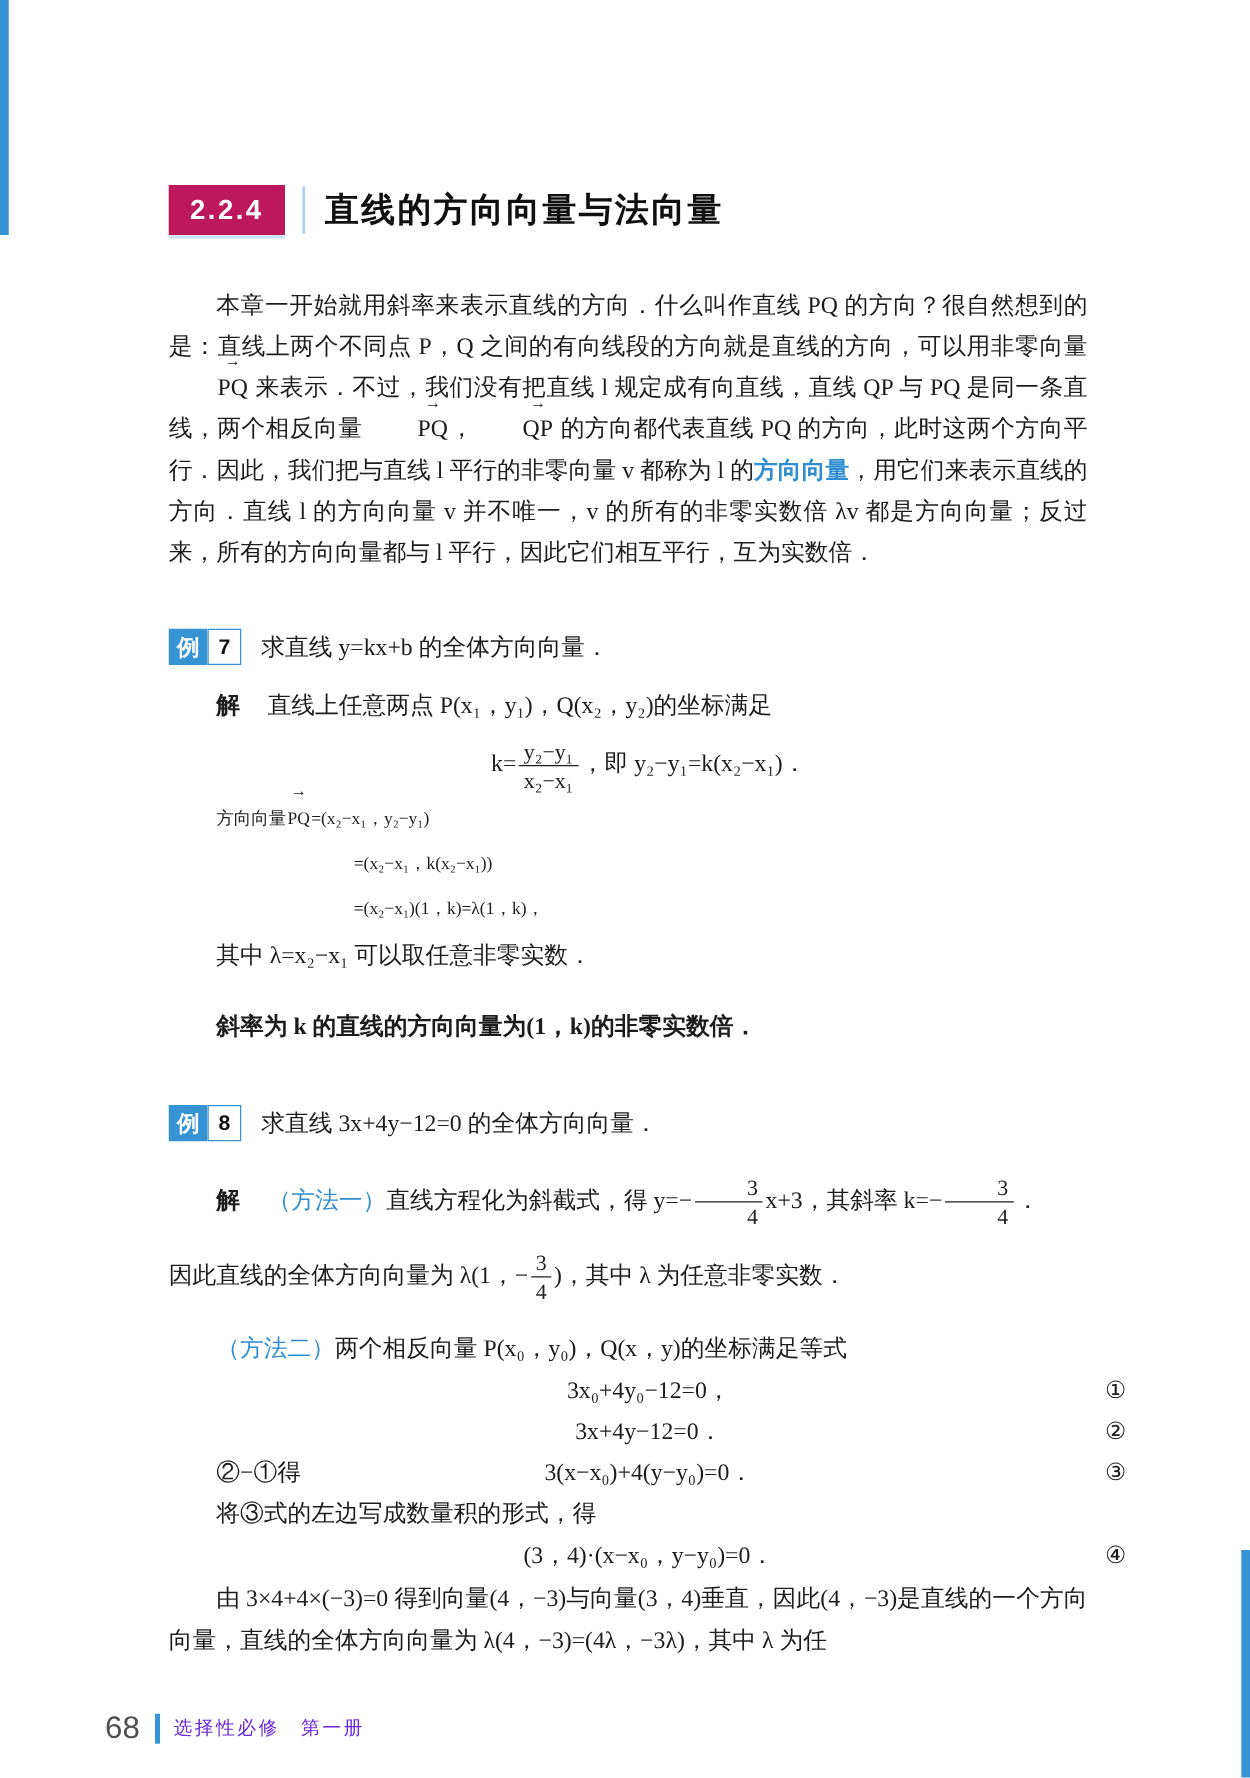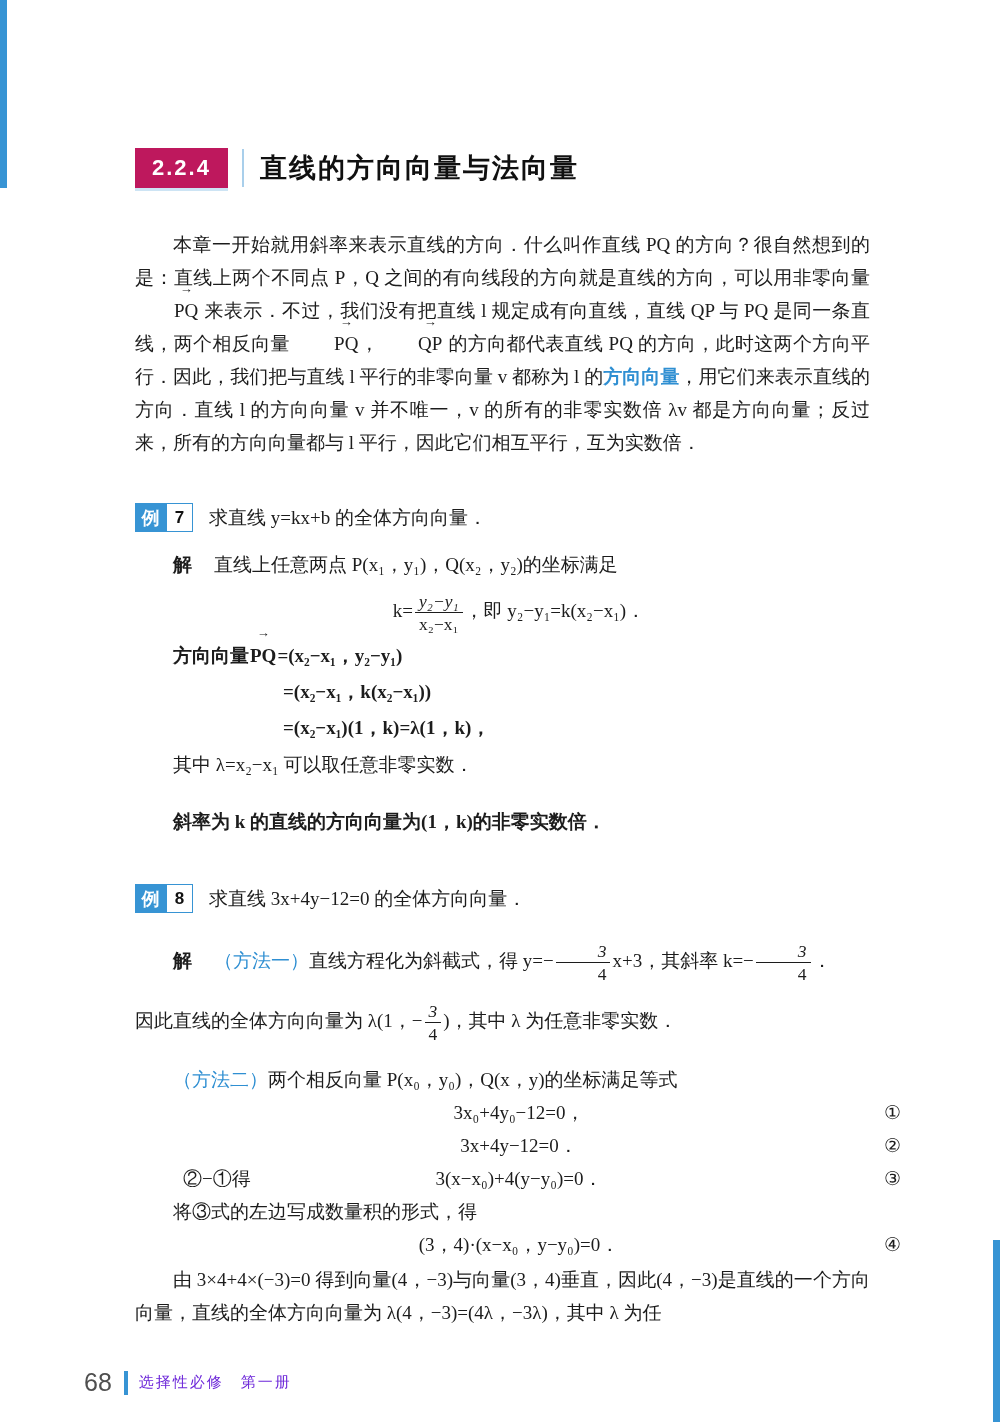--- a/index.html
+++ b/index.html
@@ -49,47 +49,47 @@
     content:"\2192";
     position:absolute; top:-12px; left:50%; transform:translateX(-50%);
     font-size:13px; line-height:1;
   }
 
   
   .frac {
     display:inline-block; text-align:center; vertical-align:middle;
     line-height:1.15; font-size:0.92em; margin:0 2px;
   }
-  .frac .num { display:block; padding:0 4px 1px 4px;font-style:italic; }
+  .frac .num { display:block; padding:0 4px 1px 4px; }
   .frac .den { display:block; border-top:1.4px solid #1c1c1c; padding:1px 4px 0 4px; }
 
   
   .example-row { display:flex; align-items:center; font-size:19px; }
   .ex-badge { display:flex; align-items:stretch; margin-right:16px; flex:0 0 auto;
               font-family:"Liberation Sans","DejaVu Sans",sans-serif; }
   .ex-label {
     background:#3794d4; color:#fff; font-size:18px; font-weight:bold;
     width:31px; height:29px; display:flex; align-items:center; justify-content:center;
   }
   .ex-num {
     background:#fff; border:1.5px solid #3794d4; color:#111;
     font-size:17px; font-weight:bold;
     width:27px; height:29px; display:flex; align-items:center; justify-content:center;
   }
 
   
   .eq-center { text-align:center; font-size:19px; line-height:30px; }
 
   
-  .deriv { font-size:19px; line-height:36px; padding-left:38px;font-weight:bold; }
+  .deriv { font-size:14px; line-height:36px; padding-left:38px; }
   .deriv .cont { padding-left:110px; }
 
   
   .eqrow { position:relative; font-size:19px; line-height:33px; height:33px; }
-  .eqrow .lead { position:absolute; left:48px; top:0; }
+  .eqrow .lead { position:absolute; left:38px; top:0; }
   .eqrow .mid { text-align:center; width:100%; }
   .eqrow .eqnum { position:absolute; right:2px; top:0; }
 
   .tall { line-height:52px; }
 
   
   .footer {
     position:absolute; left:84px; top:1368px;
     display:flex; align-items:center;
     font-family:"Liberation Sans","DejaVu Sans",sans-serif;

